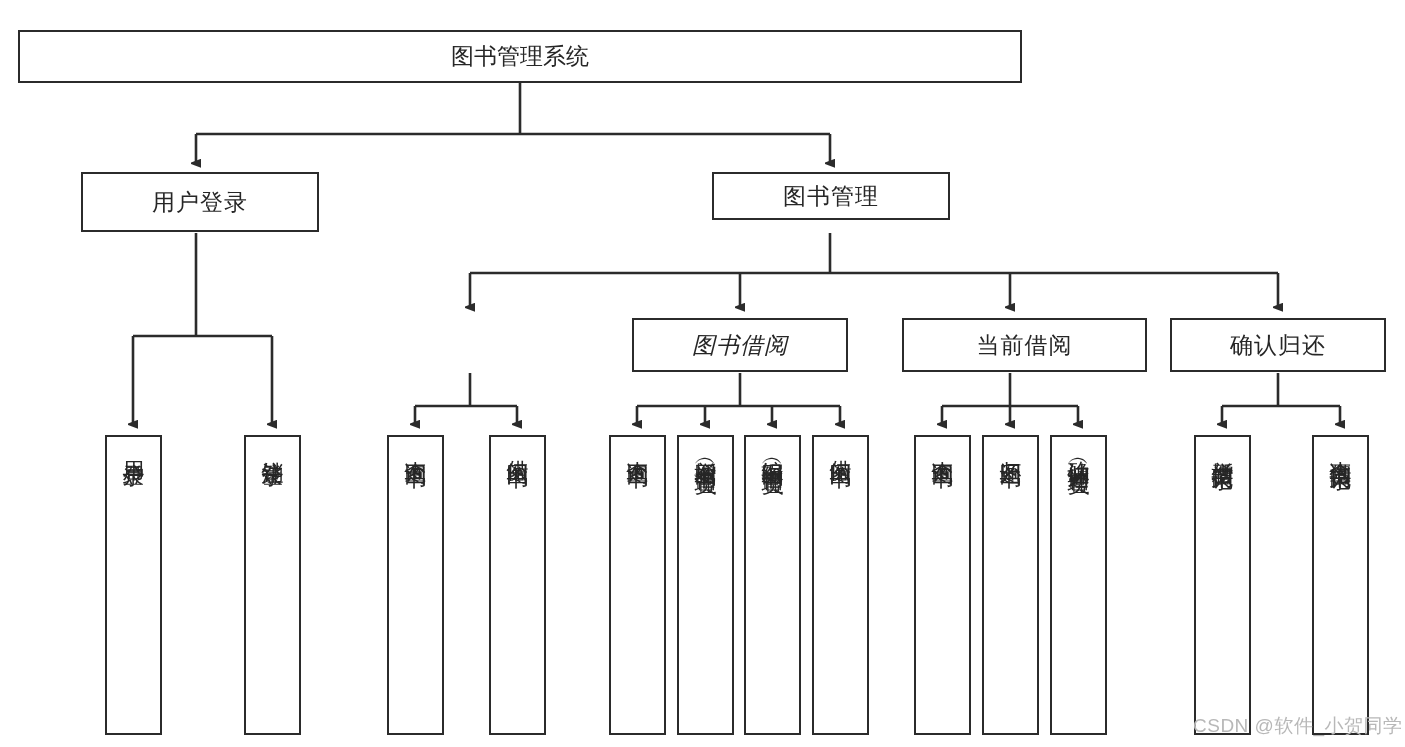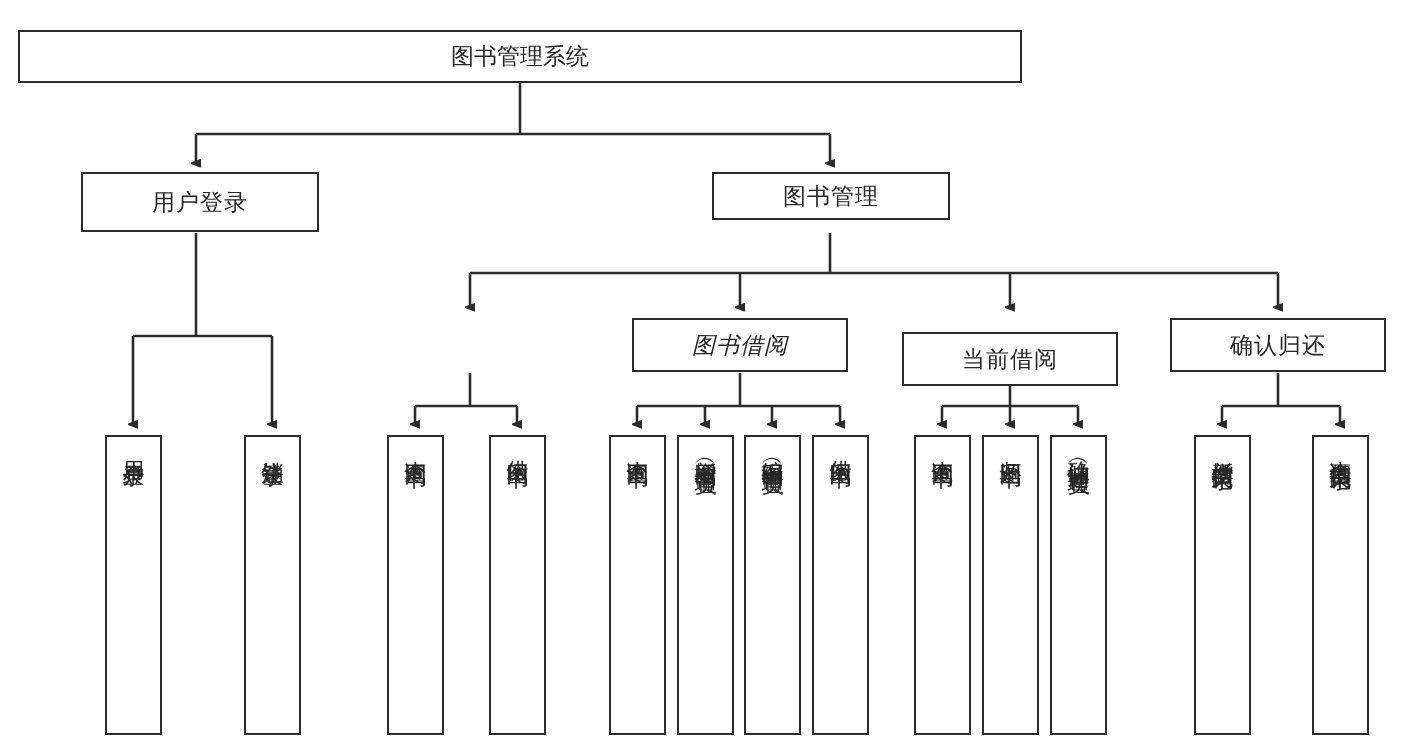--- a/index.html
+++ b/index.html
@@ -130,21 +130,21 @@
   <div class="node h" style="left:81px; top:172px; width:238px; height:60px;">
     <span>用户登录</span>
   </div>
   <div class="node h" style="left:712px; top:172px; width:238px; height:48px;">
     <span>图书管理</span>
   </div>
 
   <div class="node h" style="left:632px; top:318px; width:216px; height:54px;font-style:italic;">
     <span>图书借阅</span>
   </div>
-  <div class="node h" style="left:902px; top:332px; width:216px; height:54px;">
+  <div class="node h" style="left:902px; top:318px; width:245px; height:54px;">
     <span>当前借阅</span>
   </div>
   <div class="node h" style="left:1170px; top:318px; width:216px; height:54px;">
     <span>确认归还</span>
   </div>
 
   <div class="node v" style="left:105px; top:435px; width:57px; height:300px;">
     <span class="vtext">用户登录</span>
   </div>
   <div class="node v" style="left:244px; top:435px; width:57px; height:300px;">
@@ -181,14 +181,15 @@
     <span class="vtext tall">确认归还（管理员）</span>
   </div>
 
   <div class="node v" style="left:1194px; top:435px; width:57px; height:300px;">
     <span class="vtext">新增借阅记录</span>
   </div>
   <div class="node v" style="left:1312px; top:435px; width:57px; height:300px;">
     <span class="vtext">查询借阅记录</span>
   </div>
 
+  <div id="watermark">CSDN @软件_小贺同学</div>
 
 </div>
 
 </body></html>

